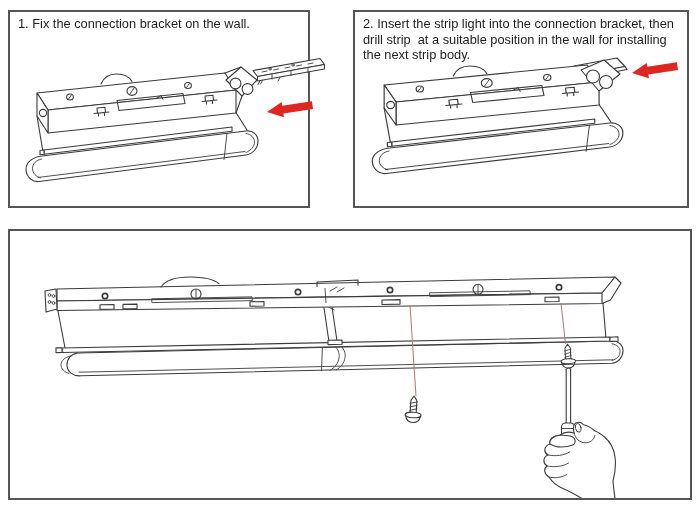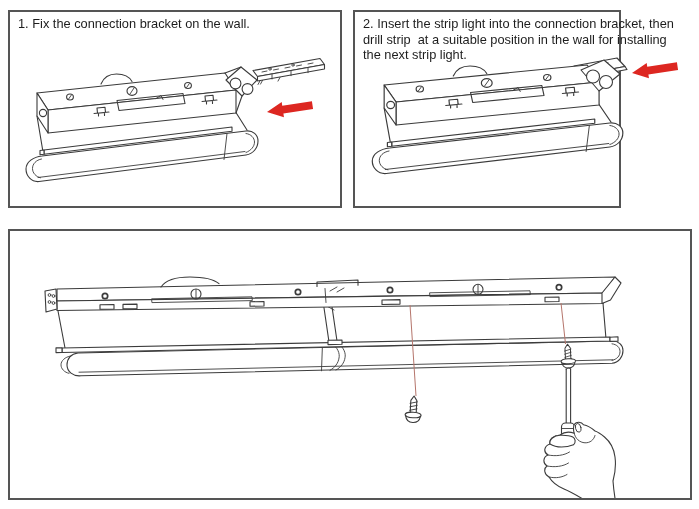--- a/index.html
+++ b/index.html
@@ -1,19 +1,19 @@
 <!DOCTYPE html>
 <html><head>
 <meta charset="utf-8">
 <style>
   html,body{margin:0;padding:0;}
   body{width:699px;height:509px;position:relative;background:#fff;font-family:"Liberation Sans",sans-serif;overflow:hidden;}
   .panel{position:absolute;border:2px solid #555;background:#fff;box-sizing:border-box;}
-  #p1{left:8px;top:10px;width:334px;height:198px;text-decoration:underline;}
-  #p2{left:353px;top:10px;width:268px;height:198px;}
+  #p1{left:8px;top:10px;width:302px;height:198px;text-decoration:underline;}
+  #p2{left:353px;top:10px;width:336px;height:198px;}
   #p3{left:8px;top:229px;width:684px;height:271px;}
   .step{position:absolute;left:8px;top:4px;font-size:12.8px;line-height:15.6px;color:#1d1d1d;}
   .step div{white-space:pre;}
   .dwg{position:absolute;left:0;top:0;}
   .ln{fill:none;stroke:#3b3b3b;stroke-width:1.1;stroke-linejoin:round;stroke-linecap:round;}
   .wh{fill:#ffffff;stroke:#3b3b3b;stroke-width:1.1;stroke-linejoin:round;}
   .thin{fill:none;stroke:#3b3b3b;stroke-width:0.9;stroke-linecap:round;}
 </style>
 </head>
 <body>
@@ -75,21 +75,21 @@
     <g transform="translate(257,100) rotate(-8.5)">
       <polygon points="0,0 16,-7.6 16,-3.9 46,-3.9 46,3.9 16,3.9 16,7.6" fill="#dd2721"></polygon>
     </g>
   </svg>
 </div>
 
 <div class="panel" id="p2">
   <div class="step">
     <div>2. Insert the strip light into the connection bracket, then</div>
     <div>drill strip  at a suitable position in the wall for installing</div>
-    <div>the next strip light.</div>
+    <div>the next strip body.</div>
   </div>
   <svg class="dwg" width="332" height="194">
     <g>
       <path class="wh" d="M219,54 L262,46 L270,54.5 L227,62.5 Z"></path>
       <path class="wh" d="M270,54.5 L272,57.5 L230,65.5 L227,62.5 Z"></path>
       <path class="thin" d="M238,53.5 L243,52.6 M248,51.7 L253,50.8"></path>
     </g>
     <g>
         <use href="#strip" transform="translate(0,-8) scale(1.08,1)"></use>
       </g>

